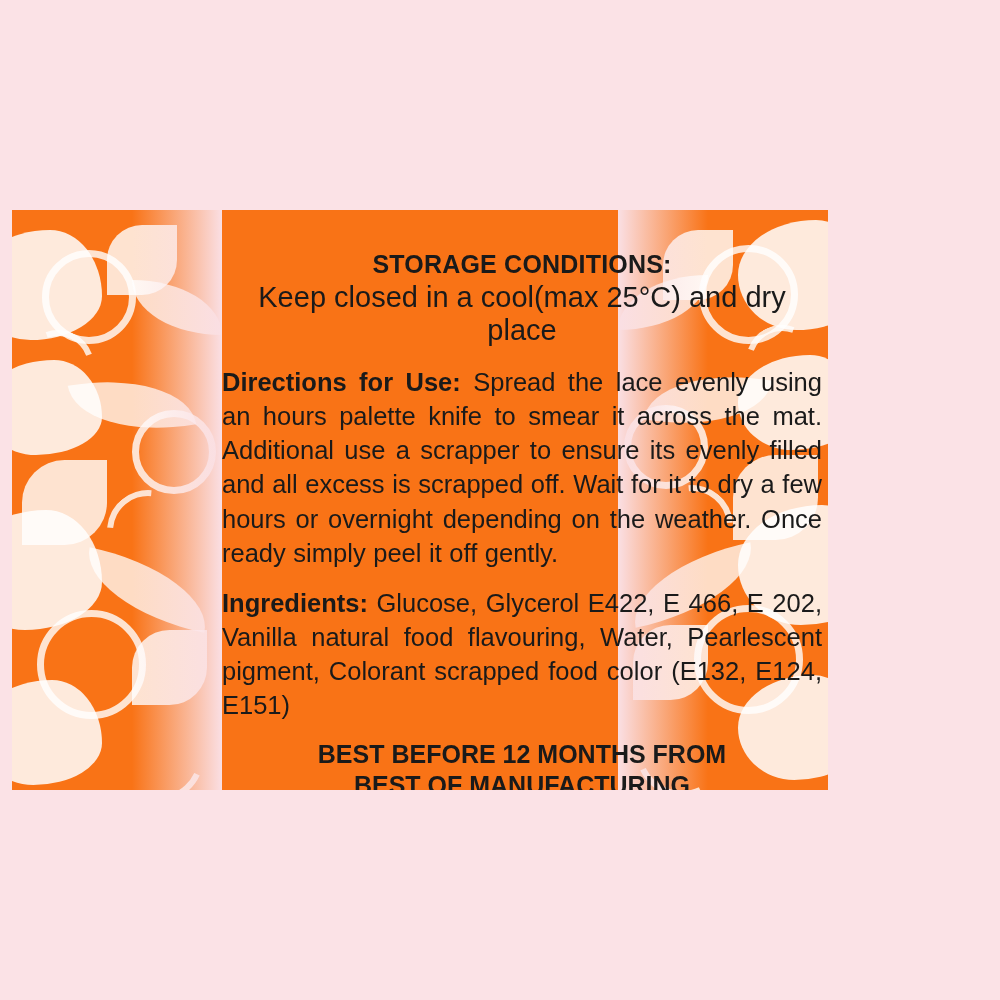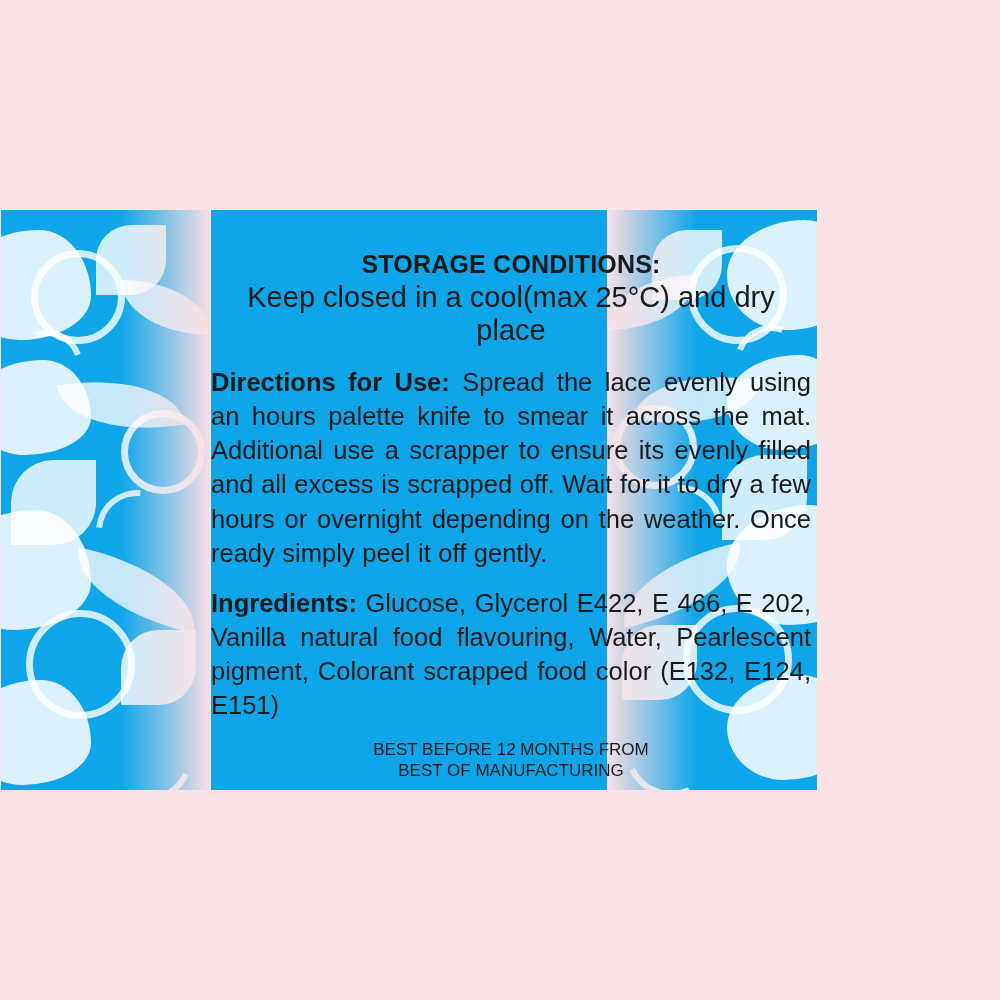--- a/index.html
+++ b/index.html
@@ -9,25 +9,25 @@
   body {
     width: 1000px;
     height: 1000px;
     background: #fbe2e6;
     font-family: "Liberation Sans", sans-serif;
     overflow: hidden;
   }
 
   .label-card {
     position: absolute;
-    left: 1px;
+    left: 12px;
     top: 210px;
     width: 816px;
     height: 580px;
-    background: #0ea5e9;
+    background: #f97316;
     overflow: hidden;
   }
 
   
   .lace {
     position: absolute;
     top: 0;
     height: 100%;
     width: 210px;
     pointer-events: none;
@@ -102,22 +102,22 @@
     font-size: 25.5px;
     line-height: 1.34;
     text-align: justify;
     margin: 0 0 16px 0;
     word-spacing: 0.5px;
   }
   .para b { font-weight: bold; }
 
   .best-before {
     text-align: center;
-    font-weight: normal;
-    font-size: 17px;
+    font-weight: bold;
+    font-size: 25px;
     line-height: 1.25;
     margin-top: 12px;
   }
 </style>
 </head>
 <body>
 
 <div class="label-card">
 
   <div class="lace left">

